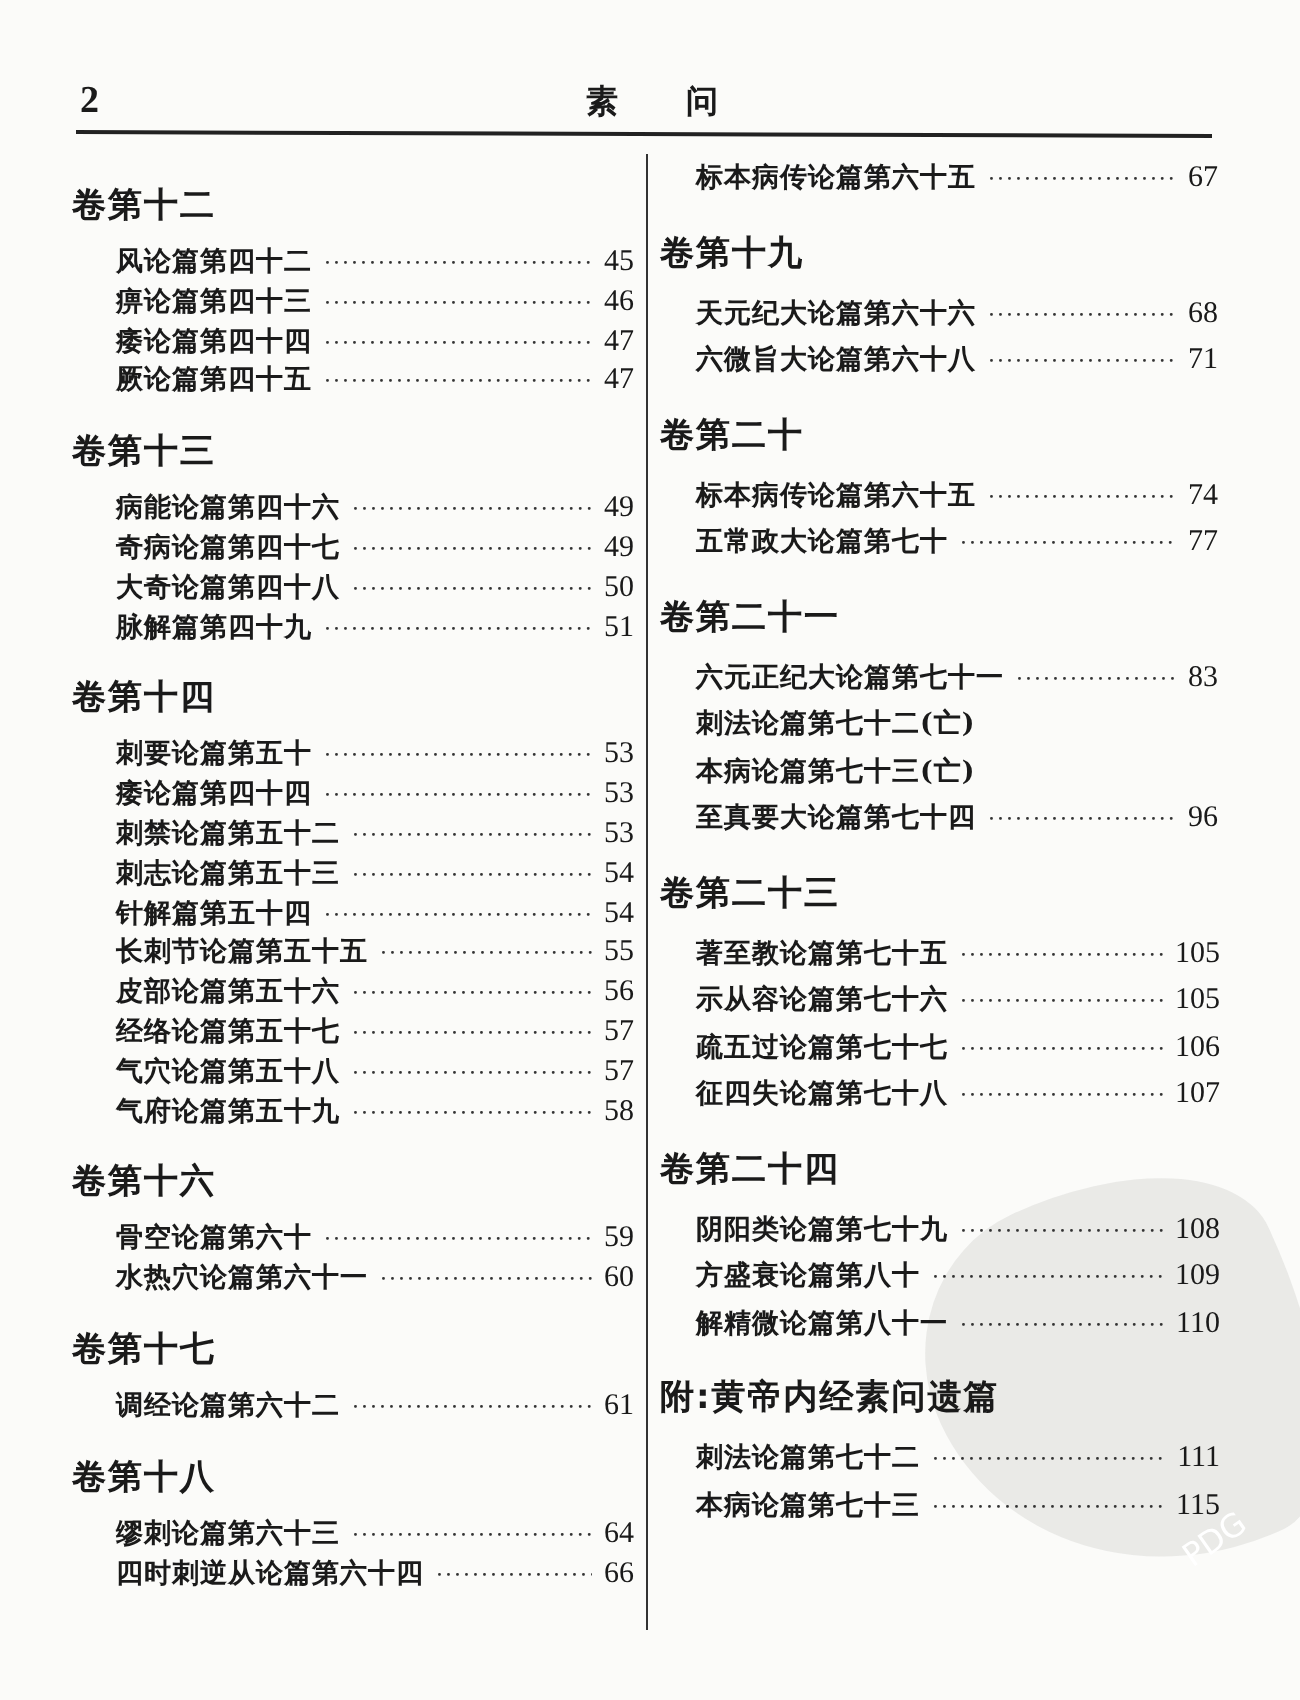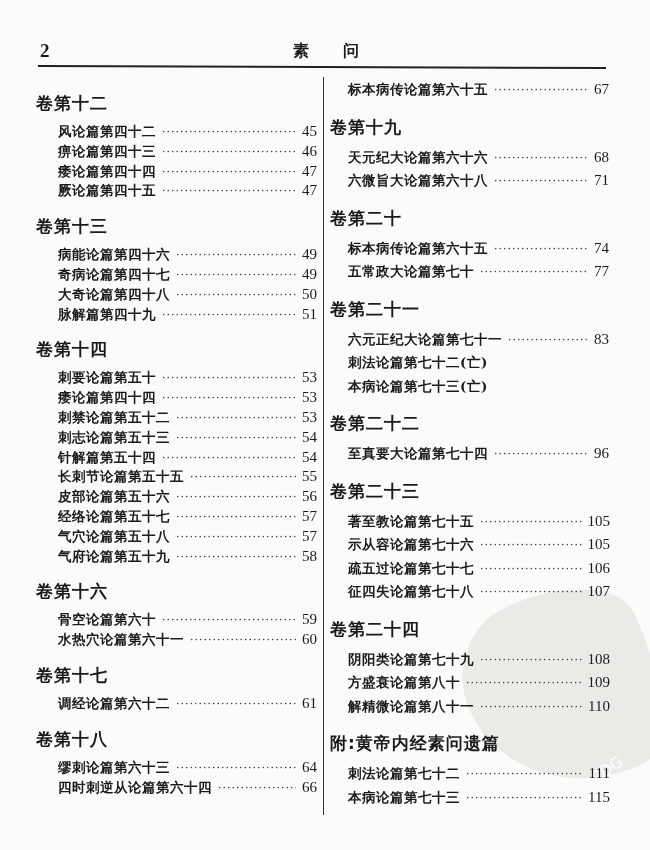--- a/index.html
+++ b/index.html
@@ -229,21 +229,20 @@
     <div class="entry noleader">
       <span class="title">刺法论篇第七十二(亡)</span>
       <span class="leader"></span>
       <span class="pg"></span>
     </div>
     <div class="entry noleader">
       <span class="title">本病论篇第七十三(亡)</span>
       <span class="leader"></span>
       <span class="pg"></span>
     </div>
-    <div class="vol-title">卷第二十二</div>
     <div class="entry">
       <span class="title">至真要大论篇第七十四</span>
       <span class="leader"></span>
       <span class="pg">96</span>
     </div>
     <div class="vol-title">卷第二十三</div>
     <div class="entry">
       <span class="title">著至教论篇第七十五</span>
       <span class="leader"></span>
       <span class="pg">105</span>

